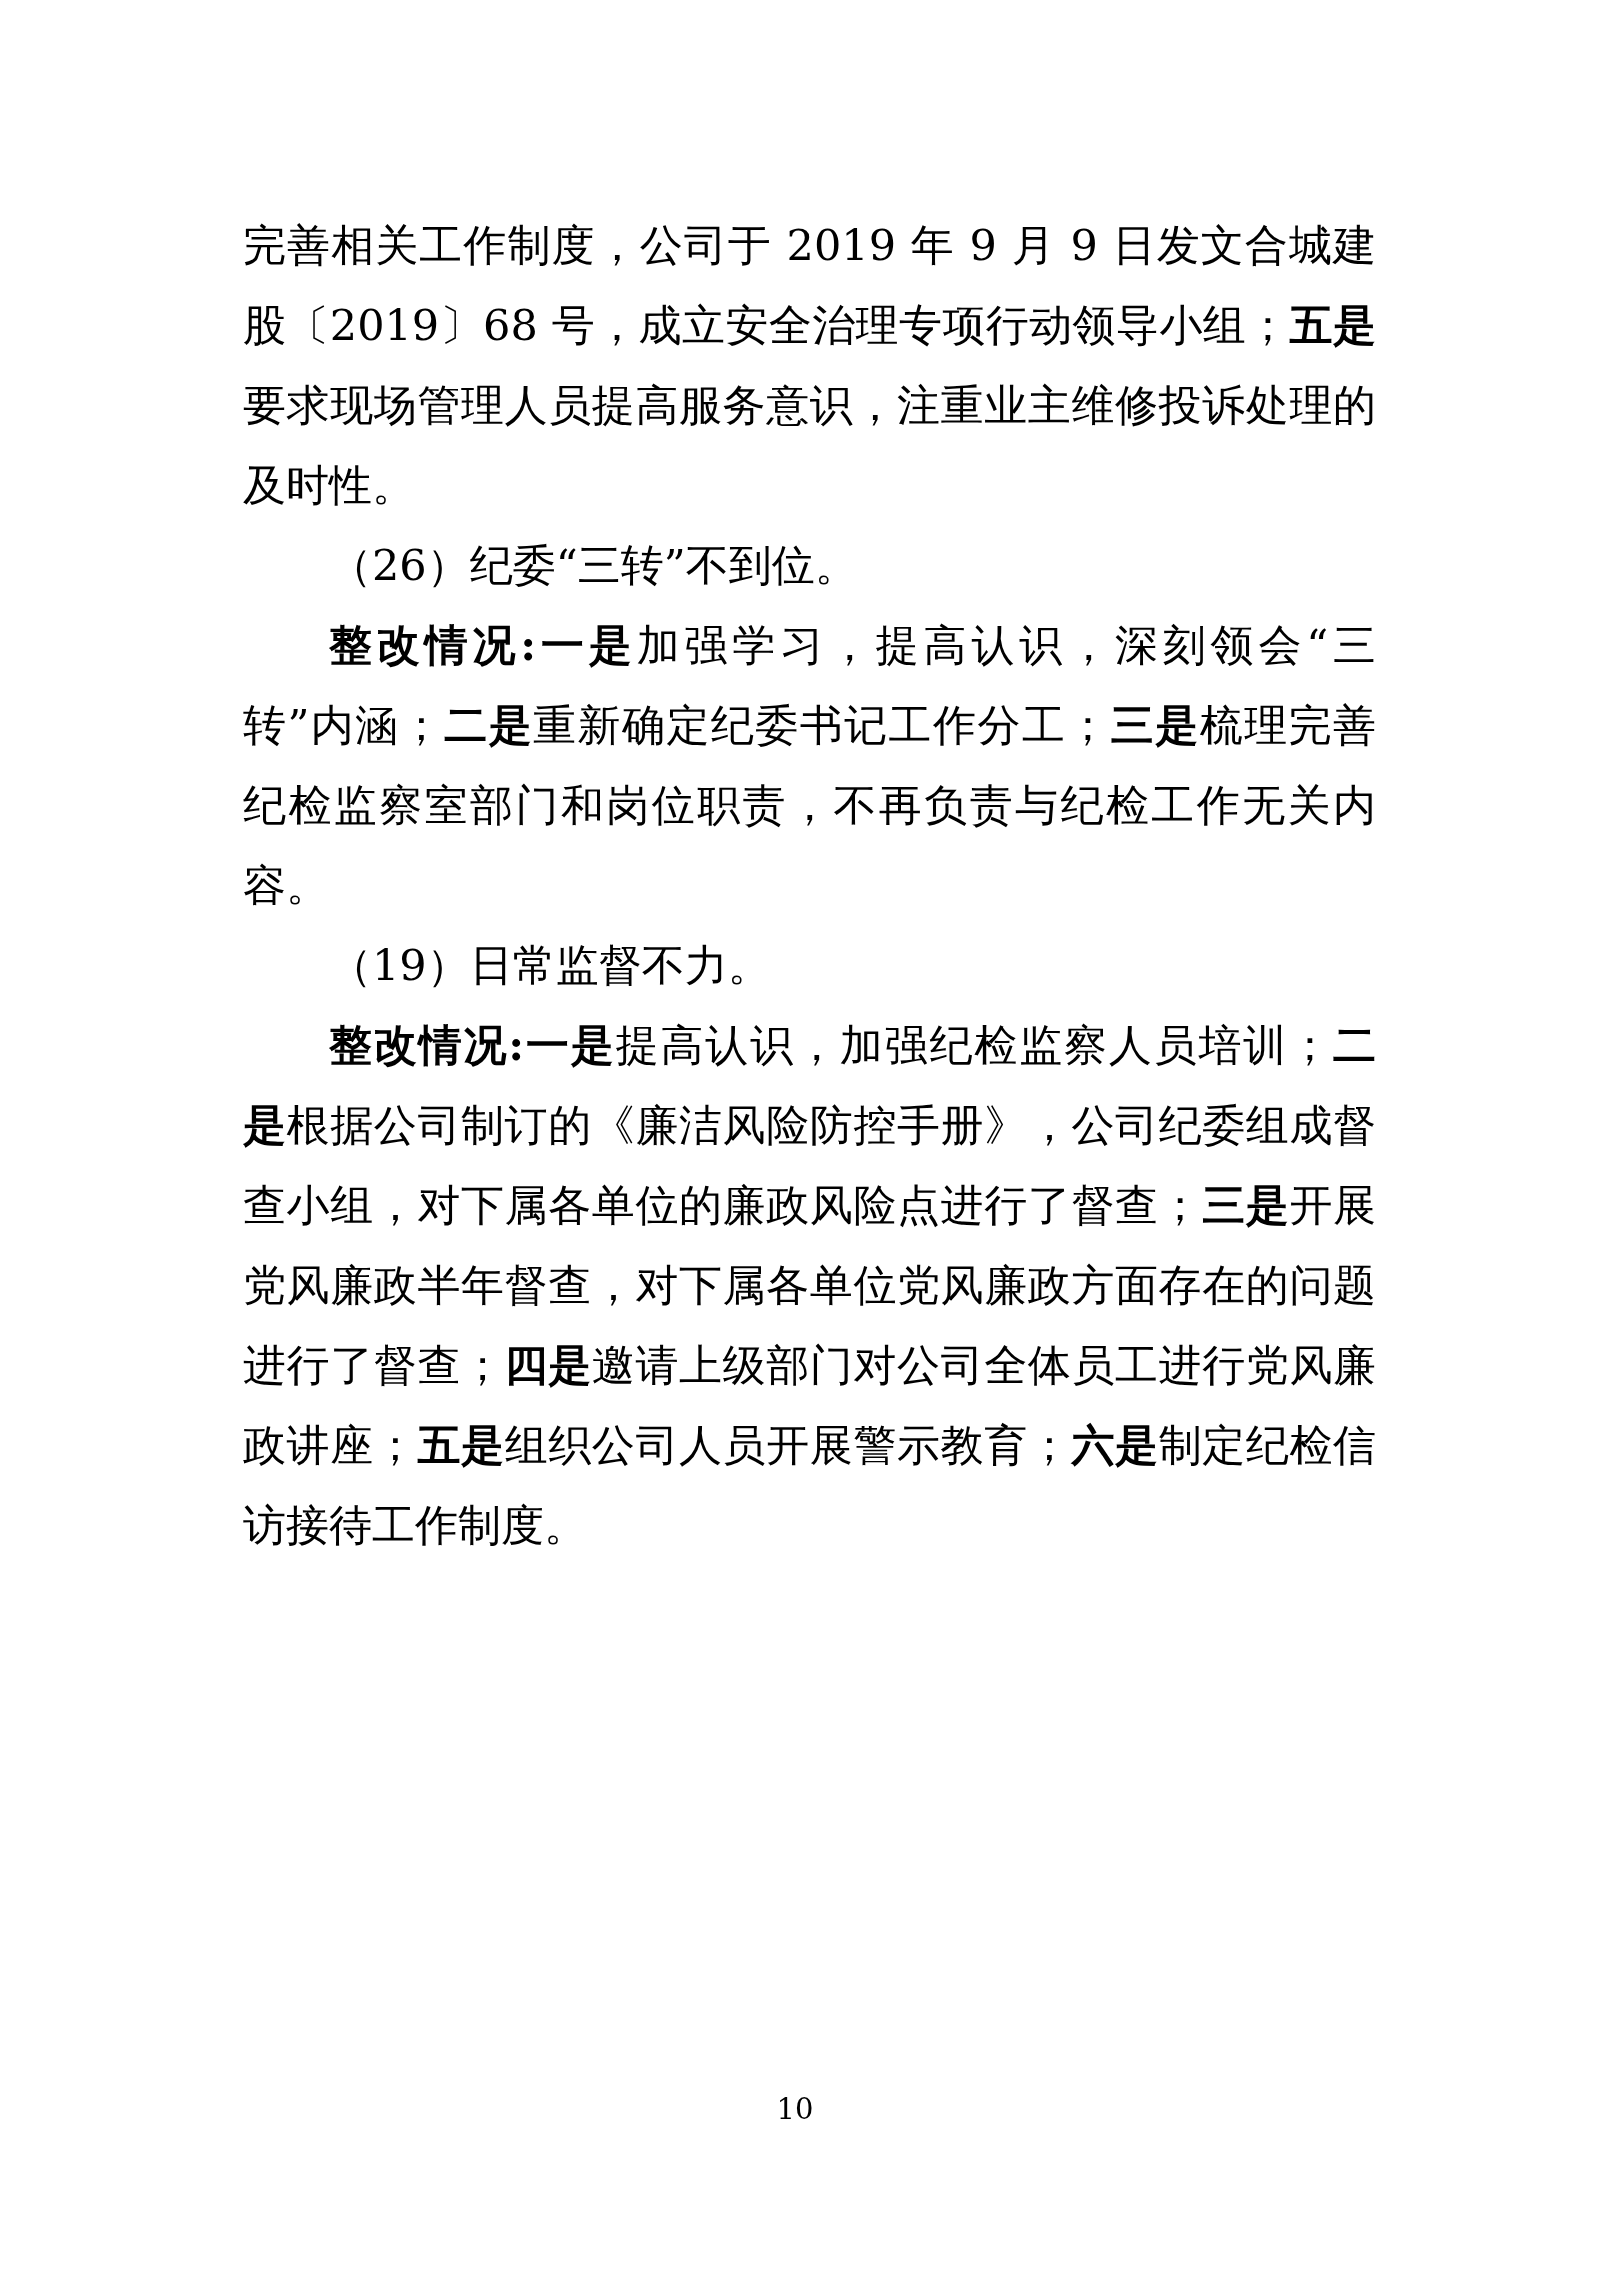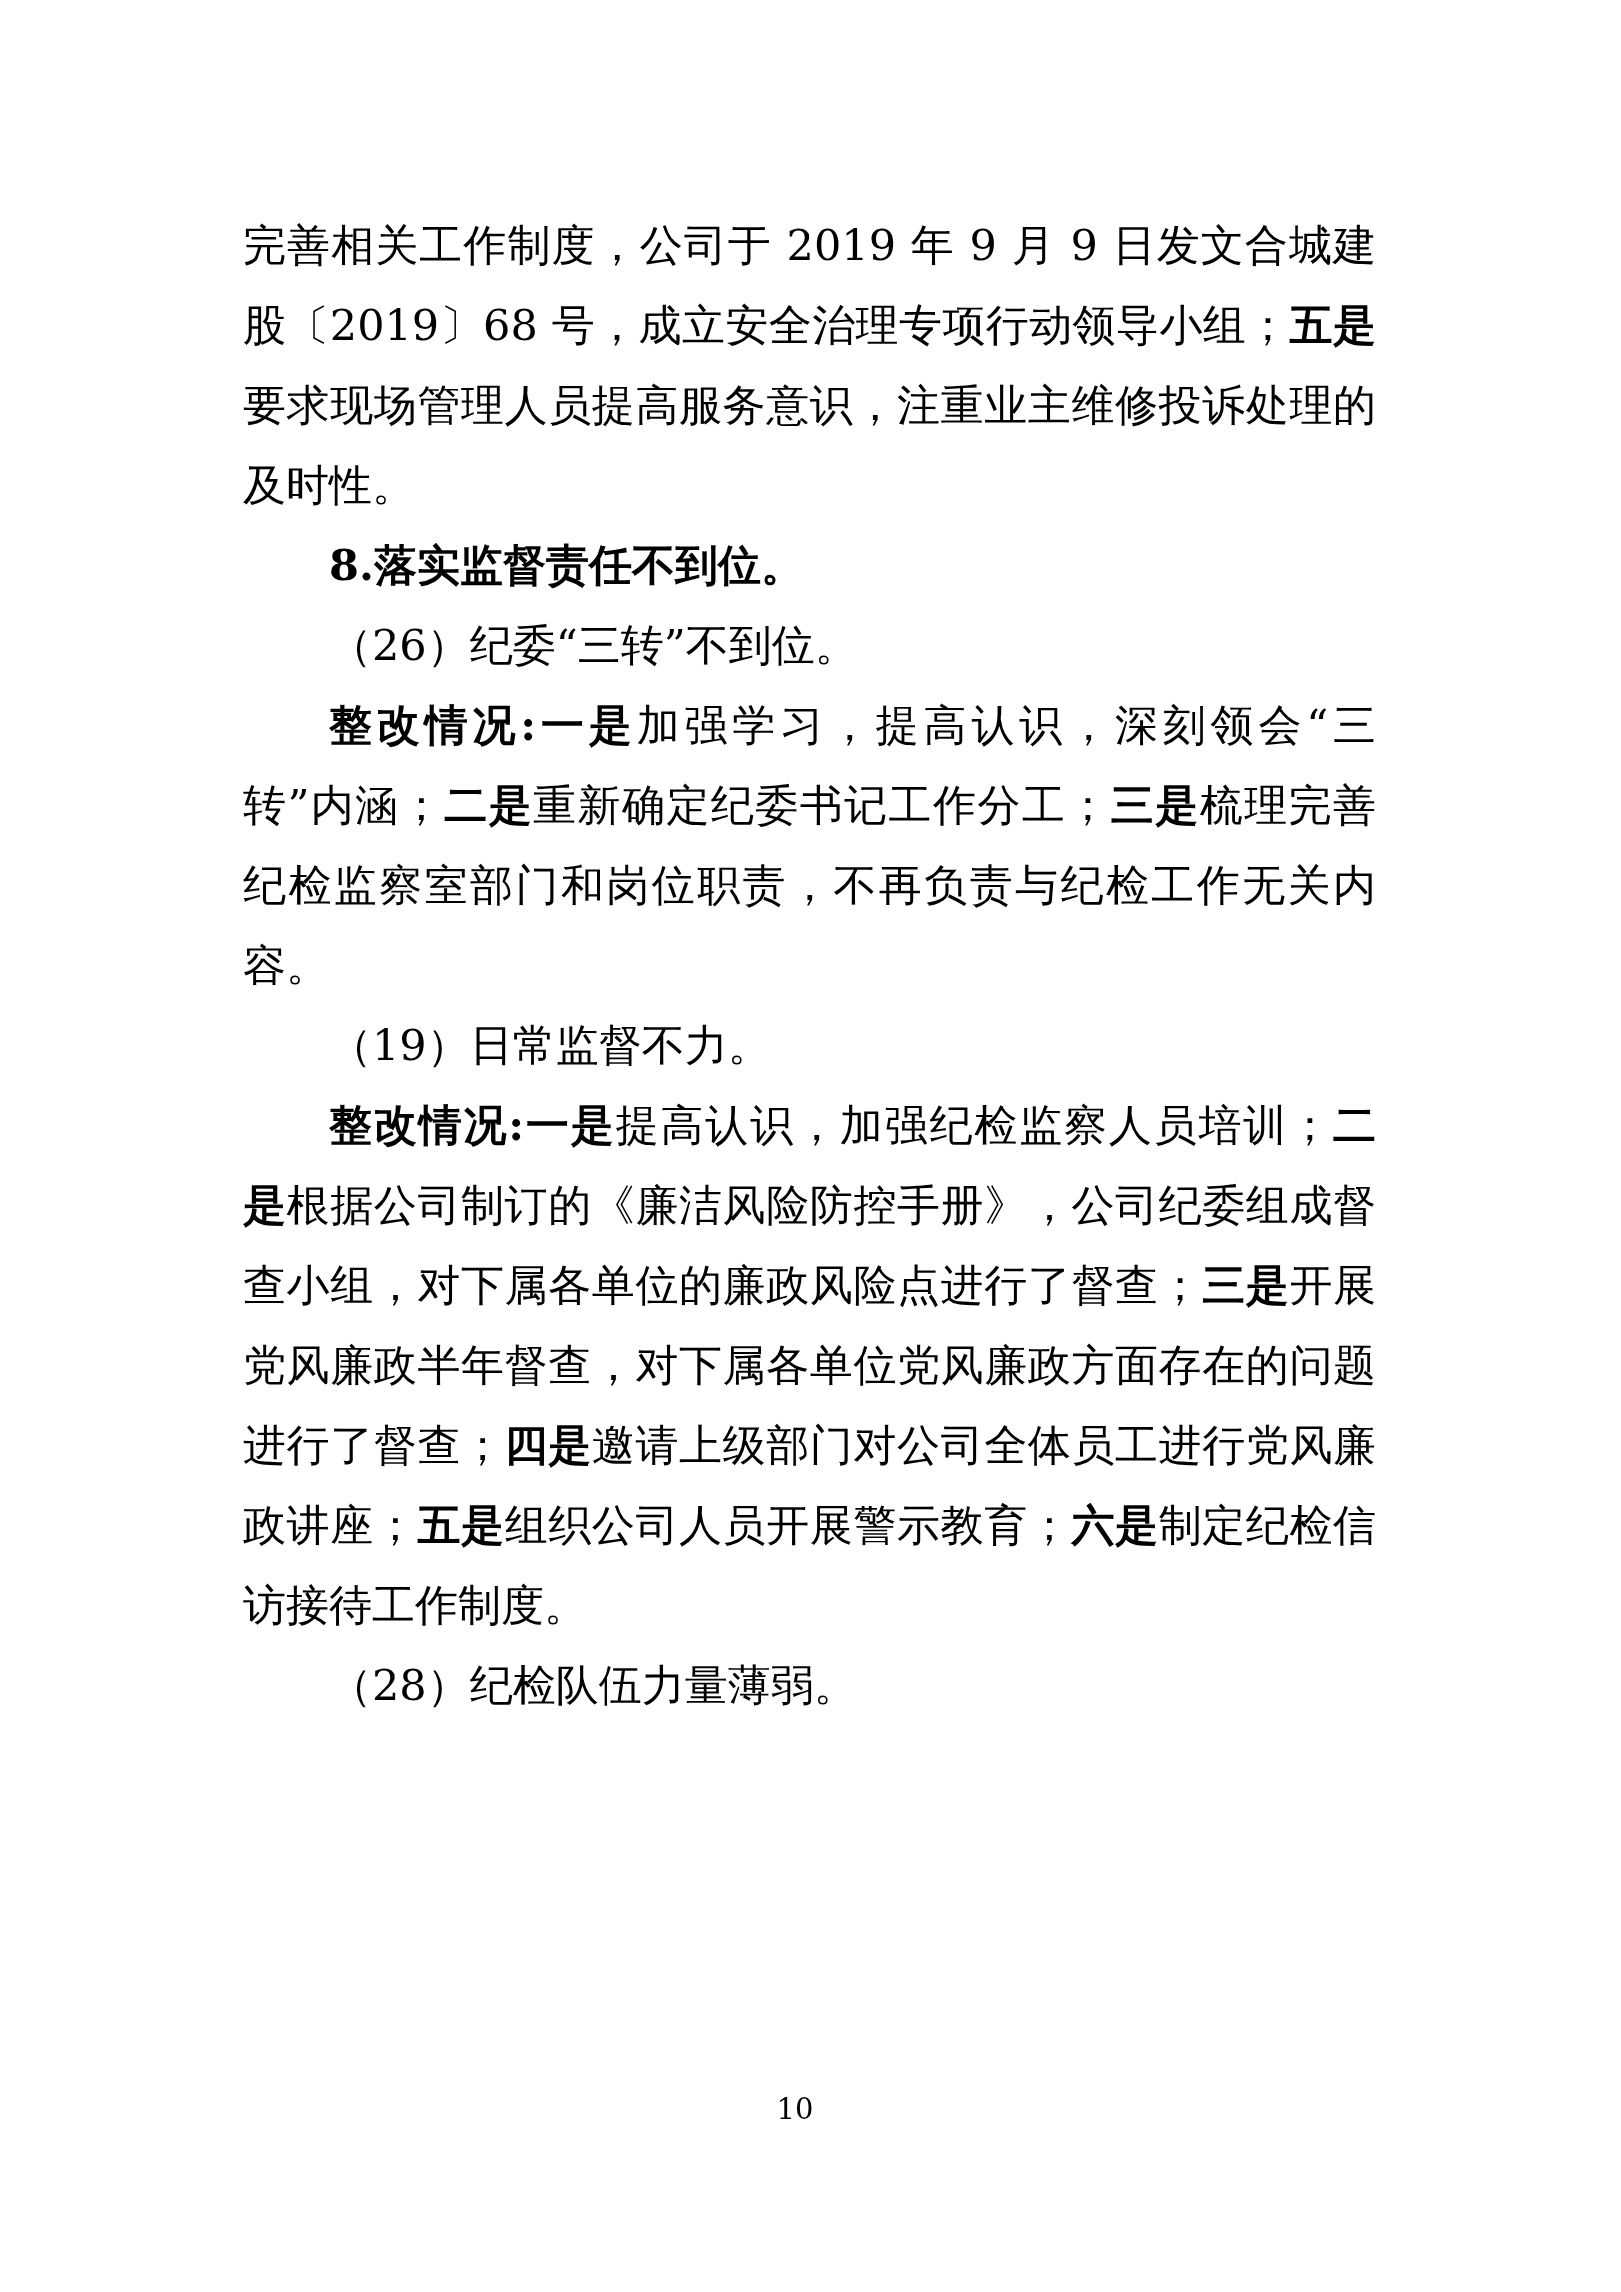--- a/index.html
+++ b/index.html
@@ -52,22 +52,20 @@
     color: #000000;
     padding-left: 28px;
   }
 </style>
 </head>
 <body>
 
 <div class="page">
   <div class="content" id="paragraphs">
       <p class="para"><span class="run">完善相关工作制度，公司于 2019 年 9 月 9 日发文合城建股〔2019〕68 号，成立安全治理专项行动领导小组；</span><span class="run bold">五是</span><span class="run">要求现场管理人员提高服务意识，注重业主维修投诉处理的及时性。</span></p>
-      <p class="para indent"><span class="run bold">8.落实监督责任不到位。</span></p>
       <p class="para indent"><span class="run">（26）纪委“三转”不到位。</span></p>
       <p class="para indent"><span class="run bold">整改情况:</span><span class="run bold">一是</span><span class="run">加强学习，提高认识，深刻领会“三转”内涵；</span><span class="run bold">二是</span><span class="run">重新确定纪委书记工作分工；</span><span class="run bold">三是</span><span class="run">梳理完善纪检监察室部门和岗位职责，不再负责与纪检工作无关内容。</span></p>
       <p class="para indent"><span class="run">（19）日常监督不力。</span></p>
       <p class="para indent"><span class="run bold">整改情况:</span><span class="run bold">一是</span><span class="run">提高认识，加强纪检监察人员培训；</span><span class="run bold">二是</span><span class="run">根据公司制订的《廉洁风险防控手册》，公司纪委组成督查小组，对下属各单位的廉政风险点进行了督查；</span><span class="run bold">三是</span><span class="run">开展党风廉政半年督查，对下属各单位党风廉政方面存在的问题进行了督查；</span><span class="run bold">四是</span><span class="run">邀请上级部门对公司全体员工进行党风廉政讲座；</span><span class="run bold">五是</span><span class="run">组织公司人员开展警示教育；</span><span class="run bold">六是</span><span class="run">制定纪检信访接待工作制度。</span></p>
-      <p class="para indent"><span class="run">（28）纪检队伍力量薄弱。</span></p>
     </div>
   <div class="footer">10</div>
 </div>
 
 
 </body></html>

